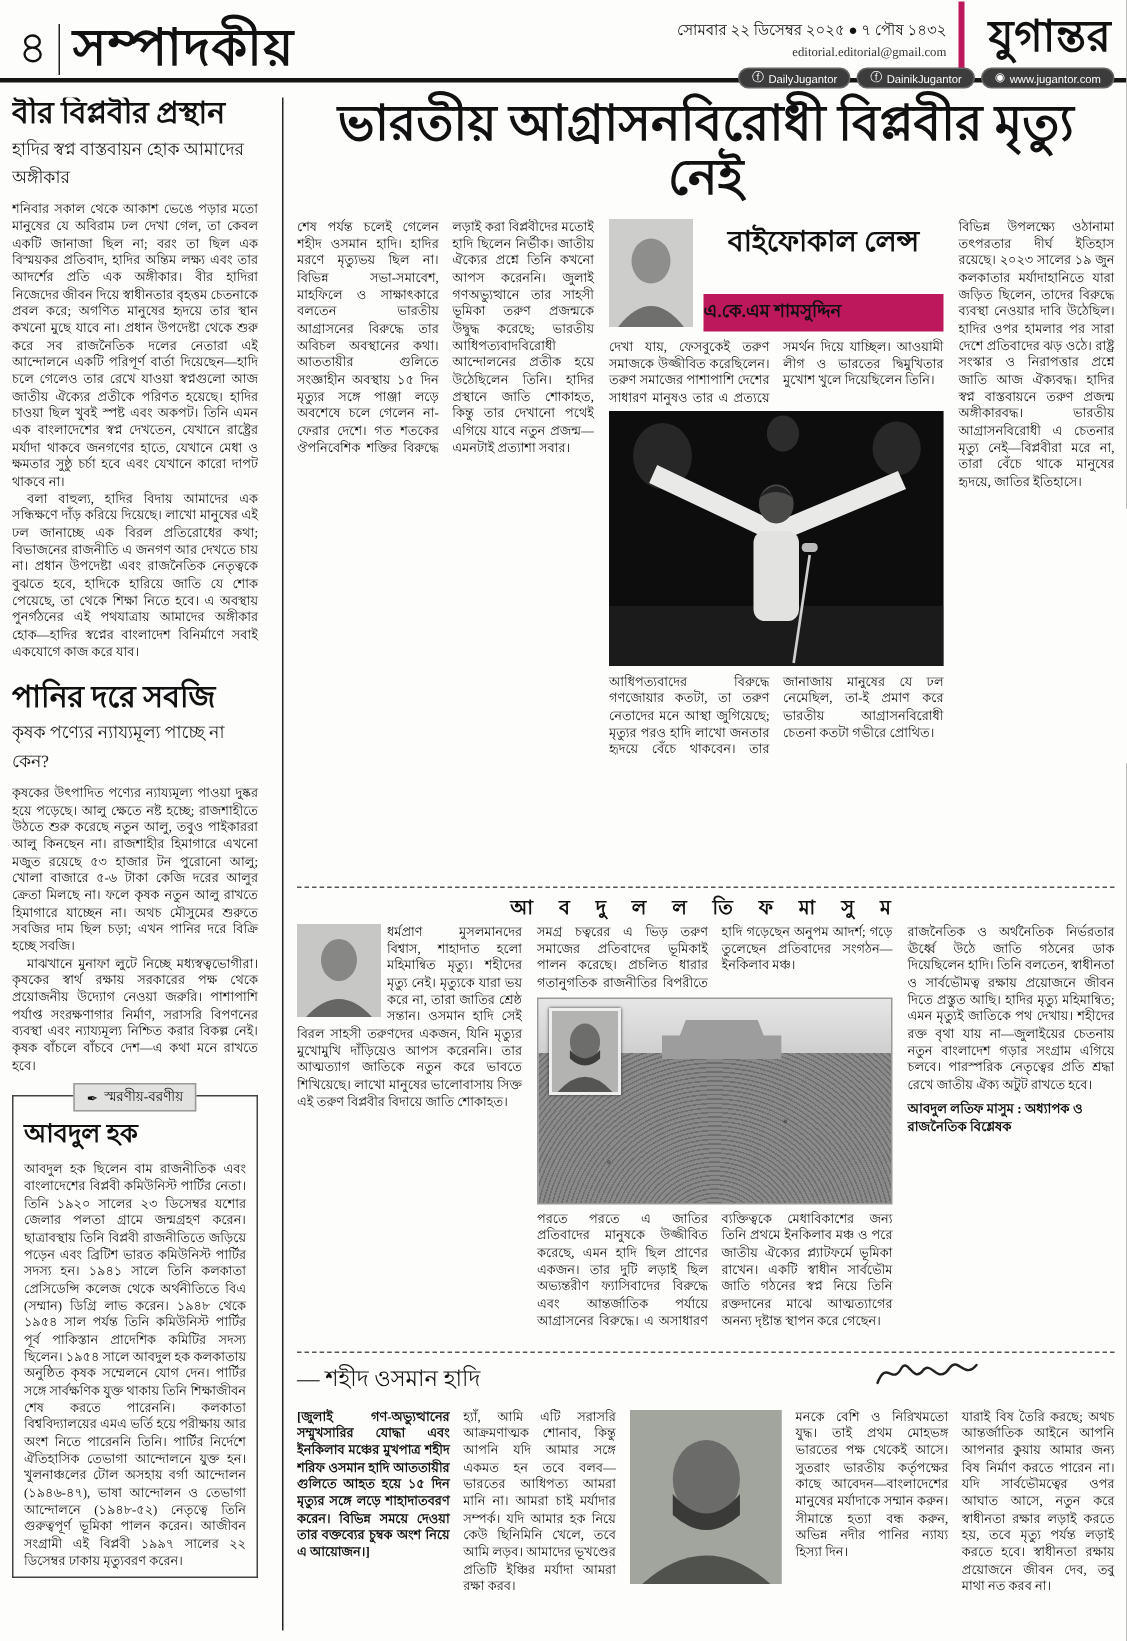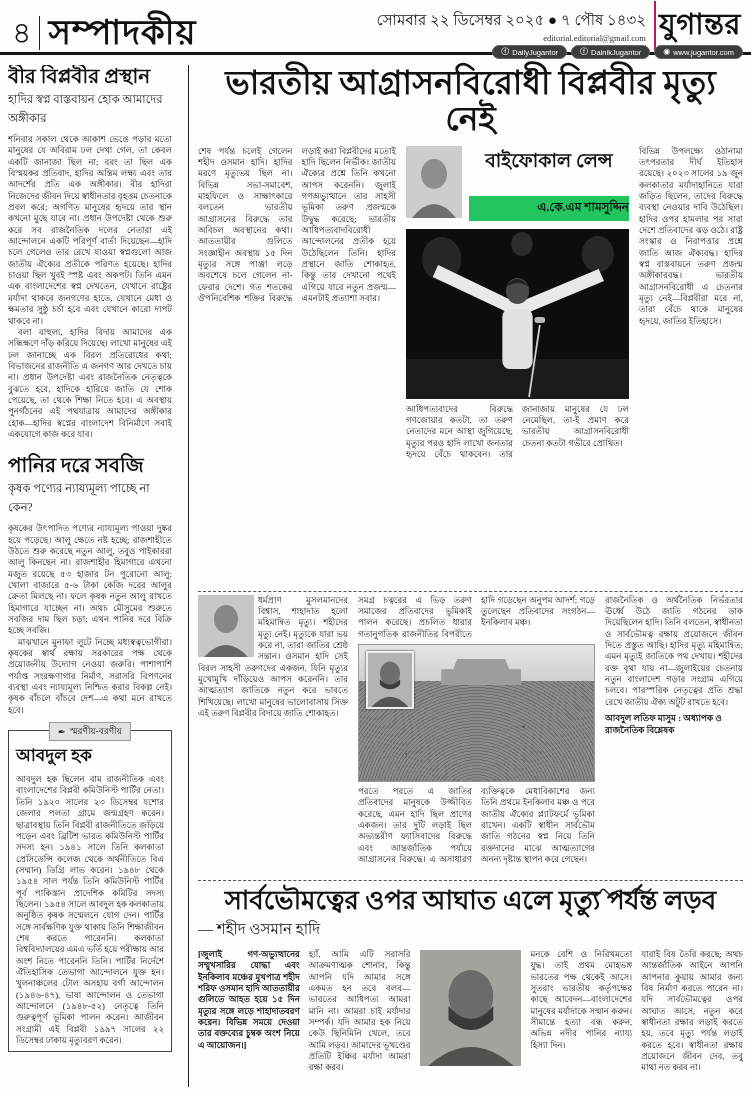--- a/index.html
+++ b/index.html
@@ -10,23 +10,23 @@
   }
   
   .masthead { display:flex; justify-content:space-between; align-items:flex-end;
     padding:6px 10px 2px 12px; height:52px; position:relative; }
   .mast-left { display:flex; align-items:center; gap:8px; }
   .page-num { font-size:30px; line-height:1; }
   .mast-vline { width:1px; height:34px; background:#222; }
   .section-title { font-size:34px; font-weight:bold; line-height:1; letter-spacing:1px; }
   .mast-right { display:flex; align-items:center; gap:8px; }
   .mast-meta { text-align:right; }
-  .date-line { font-size:15px; }
+  .date-line { font-size:10px; }
   .email { font-size:8.5px; color:#333; }
-  .logo-box { border-left:2px solid #be185d; padding-left:3px; }
+  .logo-box { border-left:4px solid #be185d; padding-left:16px; }
   .logo { font-size:29px; font-weight:bold; letter-spacing:0.5px; }
   .rule { border-top:3.5px solid #151515; margin:0 0 0 0; }
   .badges { position:absolute; right:8px; bottom:-7px; display:flex; gap:4px; z-index:3; }
   .badge { background:#3c3c3c; color:#fff; font-size:7.5px; padding:1.5px 8px;
     border-radius:8px; display:flex; align-items:center; gap:3px; border:1px solid #666;
     font-family:"Liberation Sans",sans-serif; }
   .badge .bicon { font-size:8px; line-height:1; }
   
   .content { display:grid; grid-template-columns:181px 1fr; column-gap:9px; padding:10px 8px 4px 8px; }
   .leftcol { border-right:1px solid #222; padding-right:16px; overflow:hidden; height:1022px; }
@@ -43,21 +43,21 @@
   .memorial-title { font-size:17px; font-weight:bold; margin:4px 0 4px; }
   
   .main-headline { font-size:33px; font-weight:bold; text-align:center; line-height:1.1; margin:0 0 8px; }
   .lead-grid { display:grid; grid-template-columns:198px 1fr 104px; column-gap:10px; height:438px; overflow:hidden; }
   .two-col { column-count:2; column-gap:9px; }
   .center-zone { display:flex; flex-direction:column; }
   .author-strip { display:flex; gap:7px; margin-bottom:5px; }
   .portrait-sm { width:56px; height:72px; flex:none; }
   .author-info { flex:1; display:flex; flex-direction:column; justify-content:center; gap:18px; }
   .column-name { font-size:19px; font-weight:bold; text-align:center; }
-  .author-bar { background:#22c55e; font-size:12px; font-weight:bold; text-align:right; padding:2.5px 0; }
+  .author-bar { background:#be185d; font-size:12px; font-weight:bold; text-align:left; padding:2.5px 0; }
   .main-photo { width:100%; height:170px; margin:3px 0 5px; background:#0b0b0b; position:relative; overflow:hidden; }
   .main-photo svg { width:100%; height:100%; display:block; }
   
   .mid-article { border-top:1px dashed #555; margin-top:7px; padding-top:3px; }
   .spaced-byline { text-align:center; font-size:13px; letter-spacing:7px; font-weight:bold; }
   .mid-title { text-align:center; font-size:29px; font-weight:bold; line-height:1.05; margin:1px 0 6px; }
   .mid-grid { display:grid; grid-template-columns:150px 1fr 138px; column-gap:10px; height:278px; overflow:hidden; }
   .small-portrait { width:56px; height:62px; float:left; margin:0 4px 2px 0; }
   .crowd-photo { width:100%; height:138px; margin:4px 0; position:relative;
     background:
@@ -167,20 +167,21 @@
                   <rect width="56" height="72" fill="#cdcdcb"></rect>
                   <ellipse cx="28" cy="28" rx="13" ry="15" fill="#8e8e8c"></ellipse>
                   <path d="M6 72 Q28 44 50 72 Z" fill="#6f6f6d"></path>
                 </svg>
               </div>
               <div class="author-info">
                 <div class="column-name">বাইফোকাল লেন্স</div>
                 <div class="author-bar">এ.কে.এম শামসুদ্দিন</div>
               </div>
             </div>
+            <div class="body-txt two-col">দেখা যায়, ফেসবুকেই তরুণ সমাজকে উজ্জীবিত করেছিলেন। তরুণ সমাজের পাশাপাশি দেশের সাধারণ মানুষও তার এ প্রত্যয়ে সমর্থন দিয়ে যাচ্ছিল। আওয়ামী লীগ ও ভারতের দ্বিমুখিতার মুখোশ খুলে দিয়েছিলেন তিনি।</div>
             <figure class="main-photo">
               <svg viewBox="0 0 250 170" preserveAspectRatio="none">
                 <rect width="250" height="170" fill="#0d0d0d"></rect>
                 <circle cx="40" cy="30" r="22" fill="#2e2e2e" opacity="0.8"></circle>
                 <circle cx="215" cy="25" r="18" fill="#303030" opacity="0.8"></circle>
                 <circle cx="130" cy="15" r="12" fill="#3a3a3a" opacity="0.7"></circle>
                 <rect y="130" width="250" height="40" fill="#1b1b1b"></rect>
                 <path d="M125 88 L30 48 L36 36 L125 74 L216 40 L222 52 Z" fill="#e9e9e7"></path>
                 <rect x="108" y="80" width="34" height="60" rx="8" fill="#e2e2e0"></rect>
                 <circle cx="125" cy="62" r="13" fill="#4a4a48"></circle>
@@ -190,20 +191,21 @@
               </svg>
             </figure>
             <div class="body-txt two-col">আধিপত্যবাদের বিরুদ্ধে গণজোয়ার কতটা, তা তরুণ নেতাদের মনে আস্থা জুগিয়েছে; মৃত্যুর পরও হাদি লাখো জনতার হৃদয়ে বেঁচে থাকবেন। তার জানাজায় মানুষের যে ঢল নেমেছিল, তা-ই প্রমাণ করে ভারতীয় আগ্রাসনবিরোধী চেতনা কতটা গভীরে প্রোথিত।</div>
           </div>
 
           <div class="body-txt">বিভিন্ন উপলক্ষ্যে ওঠানামা তৎপরতার দীর্ঘ ইতিহাস রয়েছে। ২০২৩ সালের ১৯ জুন কলকাতার মর্যাদাহানিতে যারা জড়িত ছিলেন, তাদের বিরুদ্ধে ব্যবস্থা নেওয়ার দাবি উঠেছিল। হাদির ওপর হামলার পর সারা দেশে প্রতিবাদের ঝড় ওঠে। রাষ্ট্র সংস্কার ও নিরাপত্তার প্রশ্নে জাতি আজ ঐক্যবদ্ধ। হাদির স্বপ্ন বাস্তবায়নে তরুণ প্রজন্ম অঙ্গীকারবদ্ধ। ভারতীয় আগ্রাসনবিরোধী এ চেতনার মৃত্যু নেই—বিপ্লবীরা মরে না, তারা বেঁচে থাকে মানুষের হৃদয়ে, জাতির ইতিহাসে।</div>
         </div>
       </article>
 
       <article class="mid-article">
+        <div class="spaced-byline">আ ব দু ল  ল তি ফ  মা সু ম</div>
         <div class="mid-grid">
           <div class="body-txt">
             <div class="small-portrait">
               <svg class="face-svg" viewBox="0 0 56 62" preserveAspectRatio="none">
                 <rect width="56" height="62" fill="#c7c7c5"></rect>
                 <ellipse cx="28" cy="24" rx="12" ry="14" fill="#87878५" fill-opacity="0"></ellipse>
                 <ellipse cx="28" cy="24" rx="12" ry="14" fill="#878785"></ellipse>
                 <path d="M6 62 Q28 38 50 62 Z" fill="#66666४" fill-opacity="0"></path>
                 <path d="M6 62 Q28 38 50 62 Z" fill="#666664"></path>
               </svg>
@@ -233,21 +235,20 @@
           </div>
         </div>
       </article>
 
       <article class="bottom-article">
         <div class="signature">
           <svg viewBox="0 0 74 26">
             <path d="M4 20 C10 4 14 22 20 10 C24 3 28 20 34 12 C40 4 44 22 52 10 C58 2 62 18 70 8" fill="none" stroke="#222" stroke-width="1.6" stroke-linecap="round"></path>
           </svg>
         </div>
-        <h2 class="bottom-title">সার্বভৌমত্বের ওপর আঘাত এলে মৃত্যু পর্যন্ত লড়ব</h2>
         <div class="bottom-byline">— শহীদ ওসমান হাদি</div>
         <div class="bottom-grid">
           <div class="body-txt lead-note">[জুলাই গণ-অভ্যুত্থানের সম্মুখসারির যোদ্ধা এবং ইনকিলাব মঞ্চের মুখপাত্র শহীদ শরিফ ওসমান হাদি আততায়ীর গুলিতে আহত হয়ে ১৫ দিন মৃত্যুর সঙ্গে লড়ে শাহাদাতবরণ করেন। বিভিন্ন সময়ে দেওয়া তার বক্তব্যের চুম্বক অংশ নিয়ে এ আয়োজন।]</div>
           <div class="body-txt">হ্যাঁ, আমি এটি সরাসরি আক্রমণাত্মক শোনাব, কিন্তু আপনি যদি আমার সঙ্গে একমত হন তবে বলব—ভারতের আধিপত্য আমরা মানি না। আমরা চাই মর্যাদার সম্পর্ক। যদি আমার হক নিয়ে কেউ ছিনিমিনি খেলে, তবে আমি লড়ব। আমাদের ভূখণ্ডের প্রতিটি ইঞ্চির মর্যাদা আমরা রক্ষা করব।</div>
           <div class="body-txt">
             <figure class="portrait-lg">
               <svg class="face-svg" viewBox="0 0 100 116" preserveAspectRatio="none">
                 <rect width="100" height="116" fill="#a9aba6"></rect>
                 <rect width="100" height="116" fill="#9aa096" opacity="0.5"></rect>
                 <ellipse cx="50" cy="46" rx="22" ry="26" fill="#6b6b69"></ellipse>

